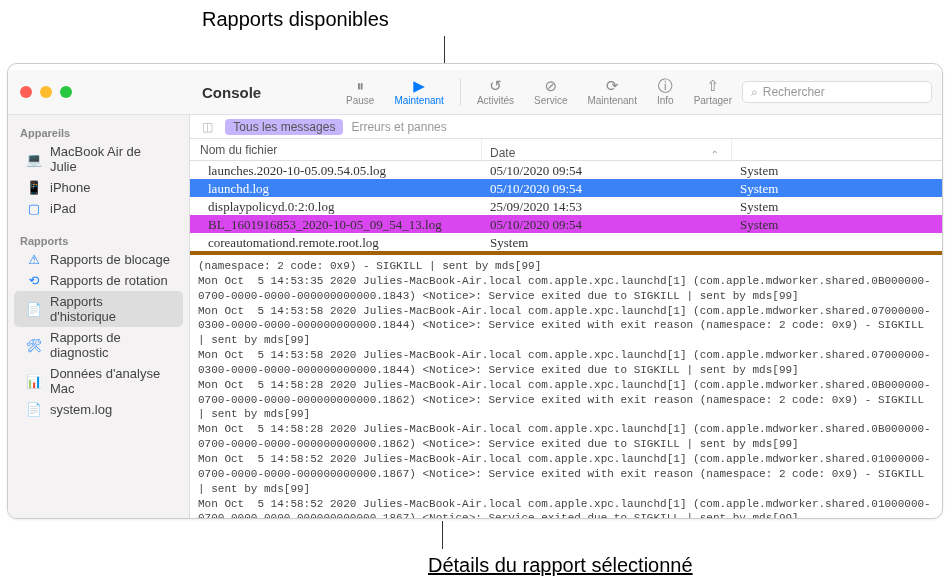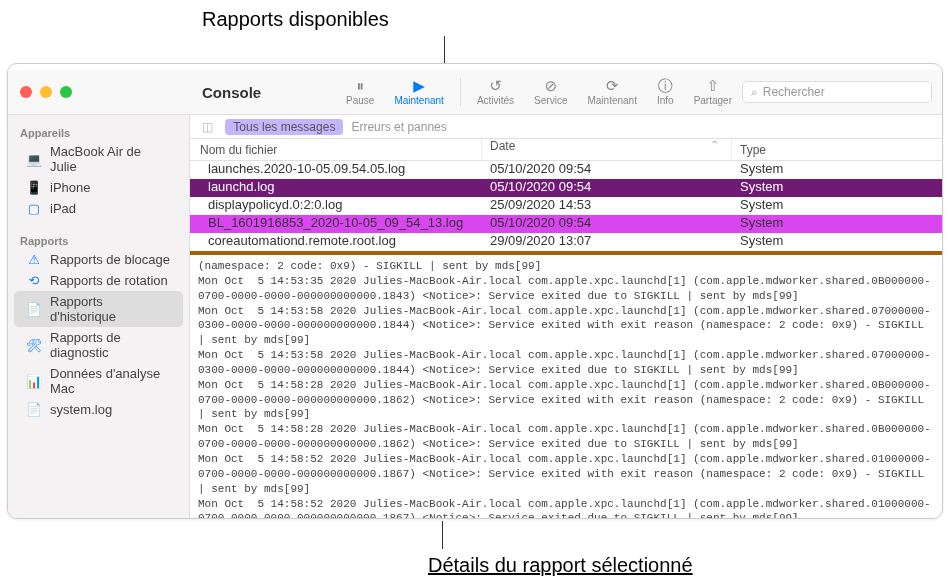--- a/index.html
+++ b/index.html
@@ -198,32 +198,33 @@
     .table-header {
       display: flex;
       border-bottom: 1px solid #e0e0e0;
       font-size: 12px;
       color: #555;
       background: #fff;
       height: 22px;
       align-items: center;
     }
     .th-name { flex: 0 0 292px; padding-left: 10px; border-right: 1px solid #eee; height: 100%; display: flex; align-items: center;}
-    .th-date { flex: 0 0 250px; padding-left: 8px; border-right: 1px solid #eee; height: 100%; display: flex; align-items: flex-start; justify-content: space-between; padding-right: 12px;}
+    .th-date { flex: 0 0 250px; padding-left: 8px; border-right: 1px solid #eee; height: 100%; display: flex; align-items: flex-end; justify-content: space-between; padding-right: 12px;}
     .th-type { flex: 1; padding-left: 8px; height: 100%; display: flex; align-items: center;}
     .table-rows {
       font-size: 13px;
     }
     .table-row {
       display: flex;
       height: 18px;
-      align-items: flex-start;
+      align-items: flex-end;
+      font-family: Liberation Serif, serif;
     }
     .table-row.alt { background: #d946ef; }
-    .table-row.selected { background: #701a75; color: #fff; }
+    .table-row.selected { background: #3b82f6; color: #fff; }
     .td-name { flex: 0 0 292px; padding-left: 18px; overflow: hidden; white-space: nowrap; }
     .td-date { flex: 0 0 250px; padding-left: 8px; }
     .td-type { flex: 1; padding-left: 8px; }
     .log-details {
       flex: 1;
       border-top: 4px solid #a16207;
       overflow: hidden;
       padding: 4px 8px;
       font-family: Menlo, Monaco, "Courier New", monospace;
       font-size: 11px;
@@ -334,21 +335,20 @@
         <span class="filter-pill">Tous les messages</span>
         <span class="filter-link">Erreurs et pannes</span>
       </div>
 
       <div class="table-header">
         <div class="th-name">Nom du fichier</div>
         <div class="th-date">
           <span>Date</span>
           <span class="chevron">⌃</span>
         </div>
-        <div class="th-type">Type</div>
       </div>
 
       <div class="table-rows">
         <div class="table-row">
           <div class="td-name">launches.2020-10-05.09.54.05.log</div>
           <div class="td-date">05/10/2020 09:54</div>
           <div class="td-type">System</div>
         </div>
         <div class="table-row selected">
           <div class="td-name">launchd.log</div>
@@ -360,21 +360,20 @@
           <div class="td-date">25/09/2020 14:53</div>
           <div class="td-type">System</div>
         </div>
         <div class="table-row alt">
           <div class="td-name">BL_1601916853_2020-10-05_09_54_13.log</div>
           <div class="td-date">05/10/2020 09:54</div>
           <div class="td-type">System</div>
         </div>
         <div class="table-row">
           <div class="td-name">coreautomationd.remote.root.log</div>
-          <div class="td-date">29/09/2020 13:07</div>
           <div class="td-type">System</div>
         </div>
       </div>
 
       <div class="log-details">(namespace: 2 code: 0x9) - SIGKILL | sent by mds[99]
 Mon Oct  5 14:53:35 2020 Julies-MacBook-Air.local com.apple.xpc.launchd[1] (com.apple.mdworker.shared.0B000000-0700-0000-0000-000000000000.1843) &lt;Notice&gt;: Service exited due to SIGKILL | sent by mds[99]
 Mon Oct  5 14:53:58 2020 Julies-MacBook-Air.local com.apple.xpc.launchd[1] (com.apple.mdworker.shared.07000000-0300-0000-0000-000000000000.1844) &lt;Notice&gt;: Service exited with exit reason (namespace: 2 code: 0x9) - SIGKILL | sent by mds[99]
 Mon Oct  5 14:53:58 2020 Julies-MacBook-Air.local com.apple.xpc.launchd[1] (com.apple.mdworker.shared.07000000-0300-0000-0000-000000000000.1844) &lt;Notice&gt;: Service exited due to SIGKILL | sent by mds[99]
 Mon Oct  5 14:58:28 2020 Julies-MacBook-Air.local com.apple.xpc.launchd[1] (com.apple.mdworker.shared.0B000000-0700-0000-0000-000000000000.1862) &lt;Notice&gt;: Service exited with exit reason (namespace: 2 code: 0x9) - SIGKILL | sent by mds[99]
 Mon Oct  5 14:58:28 2020 Julies-MacBook-Air.local com.apple.xpc.launchd[1] (com.apple.mdworker.shared.0B000000-0700-0000-0000-000000000000.1862) &lt;Notice&gt;: Service exited due to SIGKILL | sent by mds[99]

